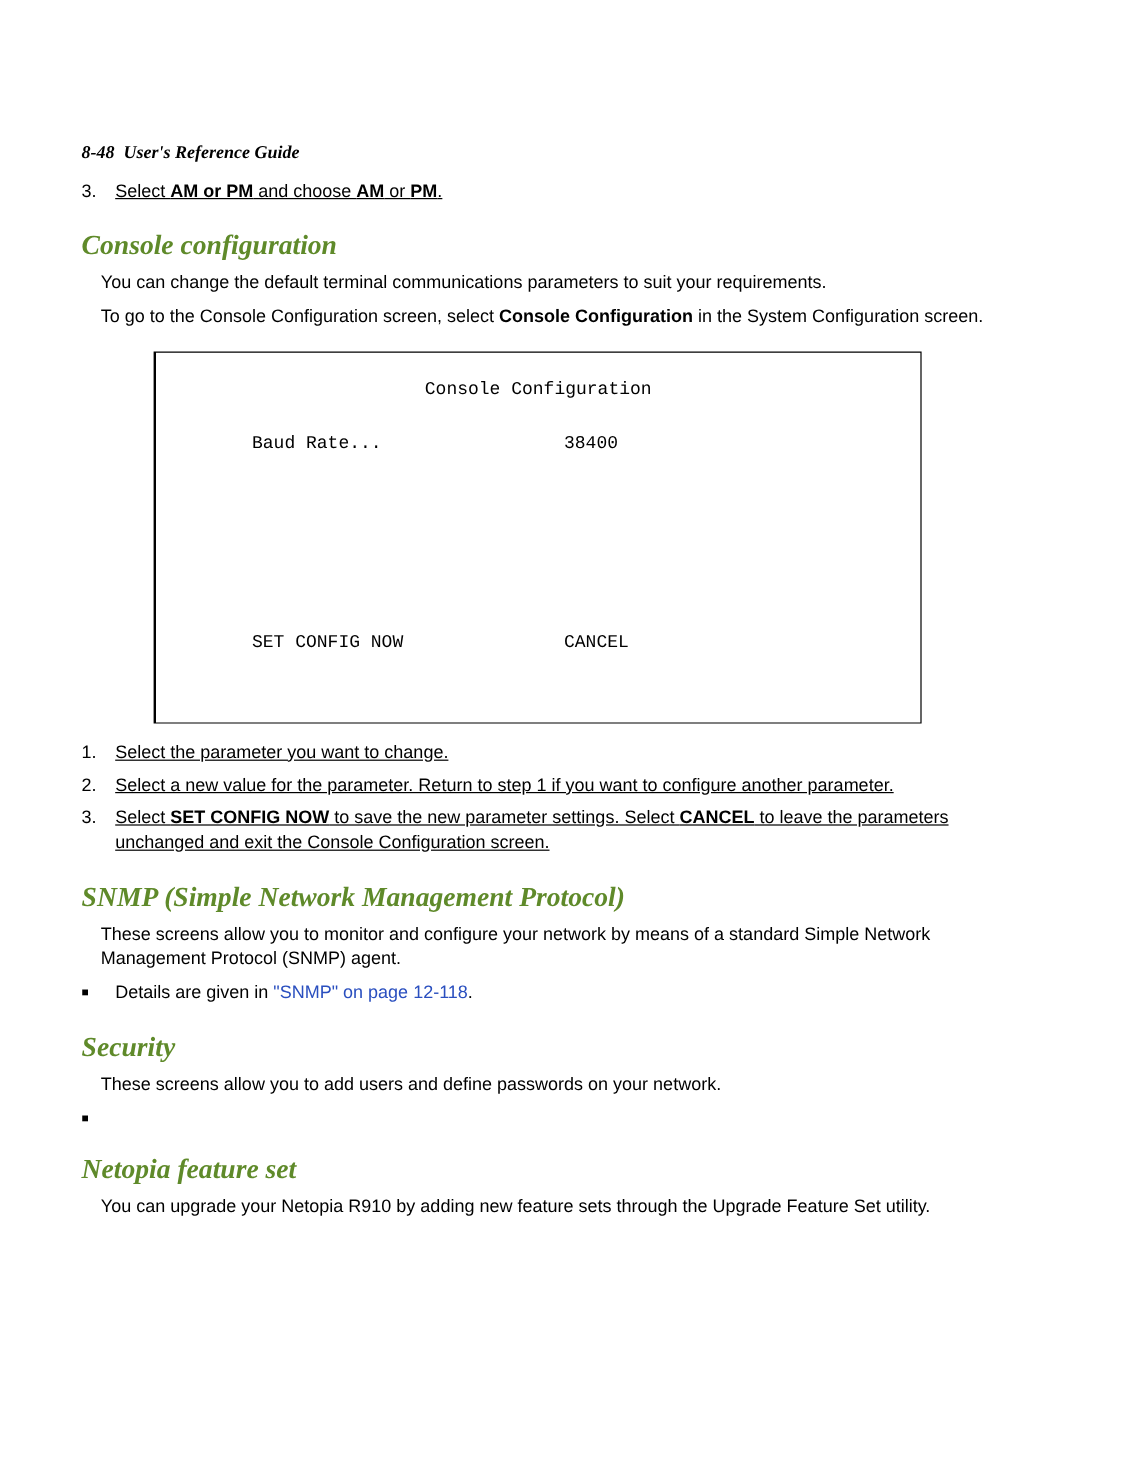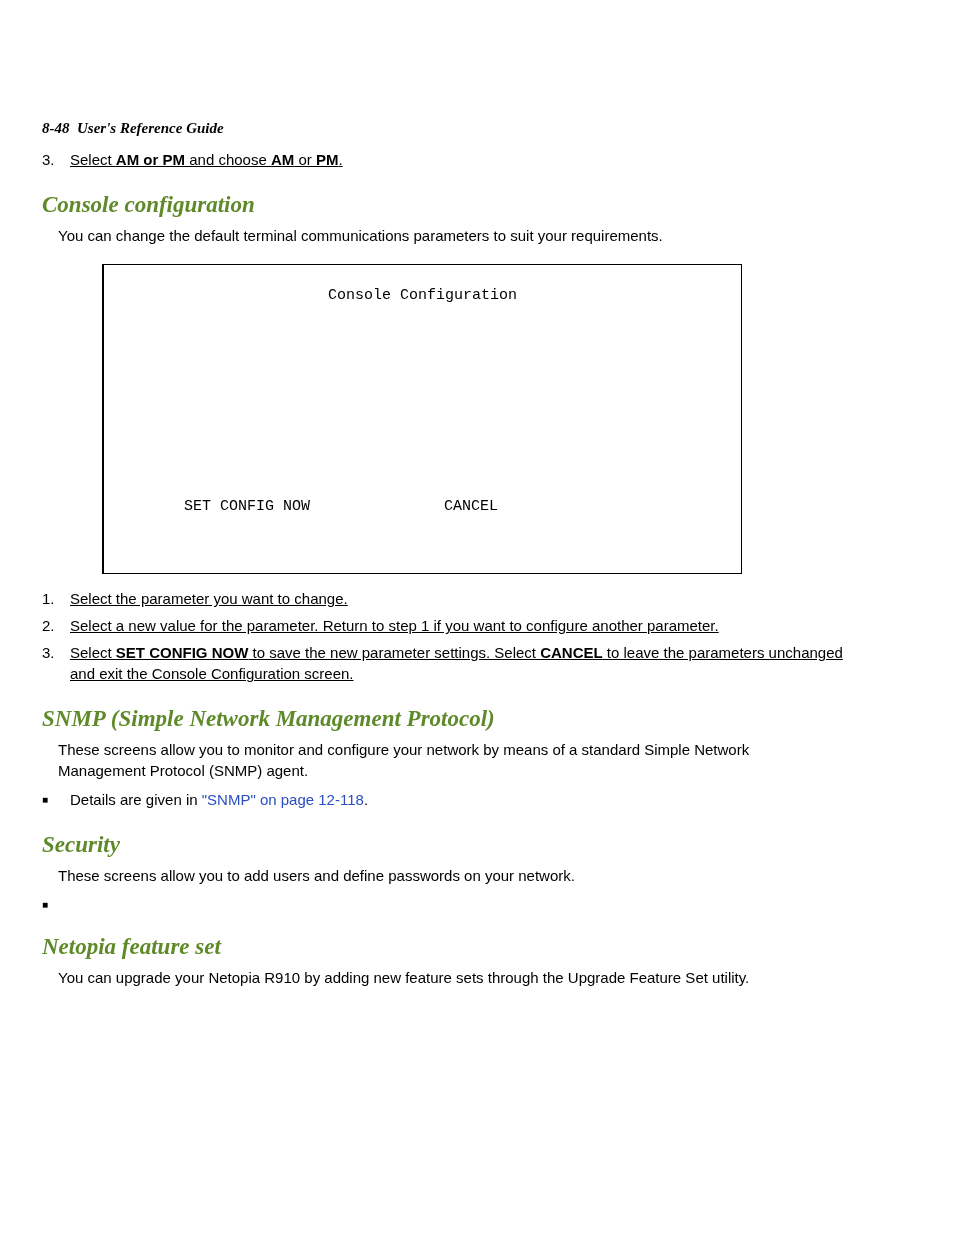--- a/index.html
+++ b/index.html
@@ -6,21 +6,21 @@
     margin: 0;
     padding: 0;
     background: #ffffff;
     font-family: Arial, Helvetica, sans-serif;
     color: #000;
   }
   .page {
     width: 954px;
     min-height: 1235px;
     box-sizing: border-box;
-    padding: 120px 98px 60px 42px;
+    padding: 120px 98px 60px 68px;
   }
   .running-head {
     font-family: "Palatino Linotype", Palatino, "Book Antiqua", Georgia, serif;
     font-style: italic;
     font-weight: bold;
     font-size: 15px;
     margin-bottom: 12px;
   }
   .ol {
     margin: 0 0 20px 0;
@@ -107,23 +107,30 @@
     <div class="ol-item">
       <div class="ol-num">3.</div>
       <div class="ol-body">
         <span>Select </span><span class="bold">AM or PM</span><span> and choose </span><span class="bold">AM</span><span> or </span><span class="bold">PM</span><span>.</span>
       </div>
     </div>
   </div>
 
   <h2 class="section">Console configuration</h2>
   <p class="body">You can change the default terminal communications parameters to suit your requirements.</p>
+  <p class="body">
+    <span>To go to the Console Configuration screen, select </span><span class="bold">Console Configuration</span><span> in the System Configuration screen.</span>
+  </p>
 
   <div class="terminal-box">
     <div class="term-title">Console Configuration</div>
+    <div class="term-row">
+      <div class="term-label">Baud Rate...</div>
+      <div class="term-value">38400</div>
+    </div>
     <div class="term-actions">
       <div class="term-action-left">SET CONFIG NOW</div>
       <div class="term-action-right">CANCEL</div>
     </div>
   </div>
 
 
   <div class="ol">
     <div class="ol-item">
       <div class="ol-num">1.</div>

